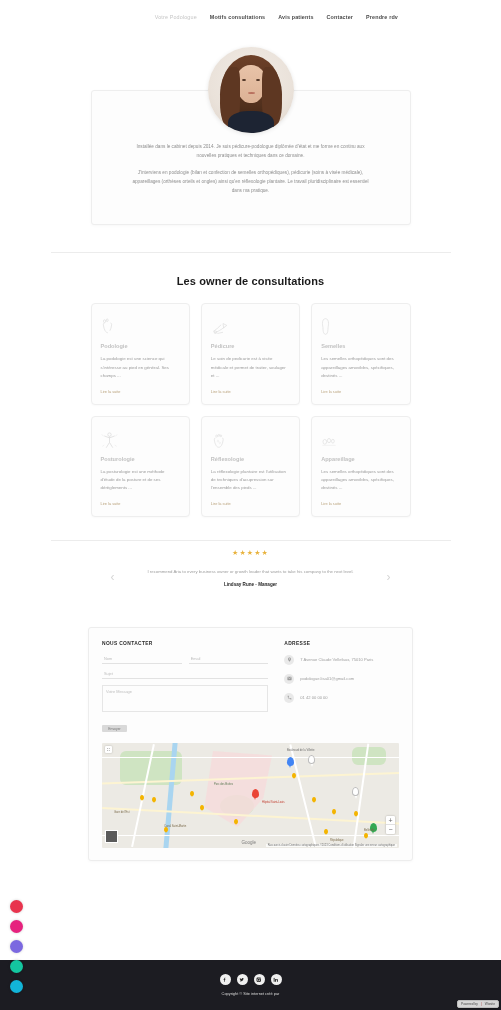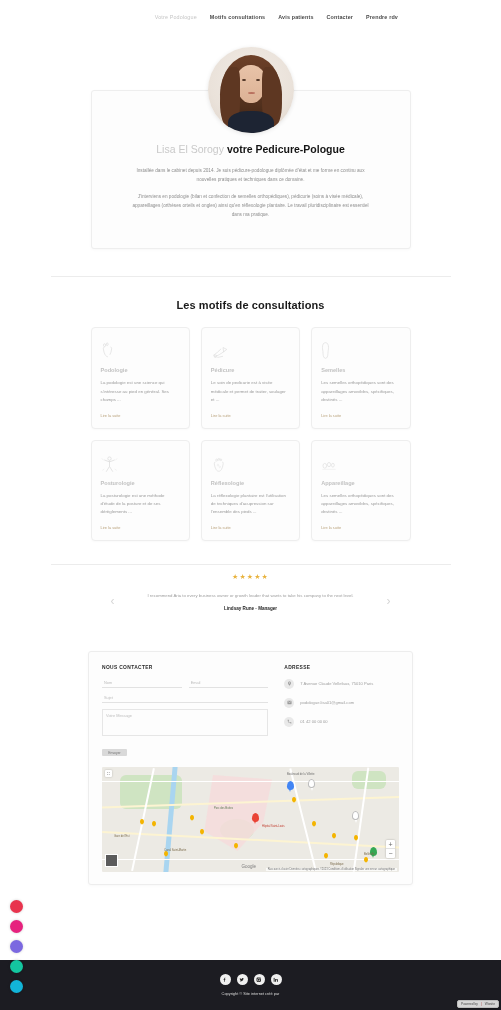--- a/index.html
+++ b/index.html
@@ -260,32 +260,28 @@
       <div class="av-face"></div>
       <div class="av-hair-front-l"></div>
       <div class="av-hair-front-r"></div>
       <div class="av-eye l"></div>
       <div class="av-eye r"></div>
       <div class="av-mouth"></div>
       <div class="av-body"></div>
     </div>
 
     <div class="bio-card">
-      <div class="bio-title">
-        <span class="faint">Lisa El Sorogy</span>
-        <span>votre Pedicure-Pologue</span>
-      </div>
       <p class="bio-p">Installée dans le cabinet depuis 2014. Je suis pédicure-podologue diplômée d'état et me forme en continu aux nouvelles pratiques et techniques dans ce domaine.</p>
       <p class="bio-p">J'interviens en podologie (bilan et confection de semelles orthopédiques), pédicurie (soins à visée médicale), appareillages (orthèses orteils et ongles) ainsi qu'en réflexologie plantaire. Le travail pluridisciplinaire est essentiel dans ma pratique.</p>
     </div>
   </div>
 
   <div class="divider"></div>
 
-  <div class="sec-title">Les motifs de consultations</div>
+  <div class="sec-title">Les owner de consultations</div>
 
   <div class="grid">
 
     <div class="card">
       <div class="card-icon">
         <svg viewBox="0 0 22 30" width="13" height="19">
             <path d="M6 9c-1.3 0-2.2 1.5-2 3.4.4 3.8 1.5 7.2 3 9.8 1.3 2.2 3 3.4 4.7 3.4" fill="none" stroke="#9a9a9a" stroke-width="1.2"></path>
             <path d="M16 9c1.3 0 2.2 1.5 2 3.4-.4 3.8-1.5 7.2-3 9.8" fill="none" stroke="#9a9a9a" stroke-width="1.2"></path>
             <ellipse cx="6" cy="6" rx="1.8" ry="2.4" fill="none" stroke="#9a9a9a" stroke-width="1.2"></ellipse>
             <ellipse cx="10.5" cy="4.4" rx="1.6" ry="2.2" fill="none" stroke="#9a9a9a" stroke-width="1.2"></ellipse>

